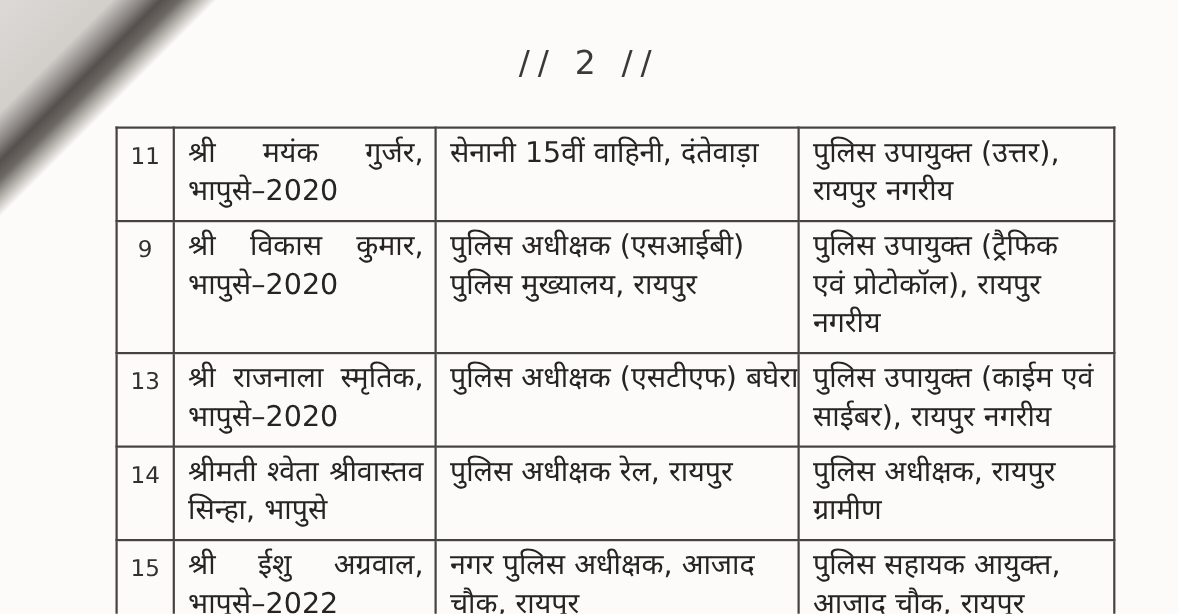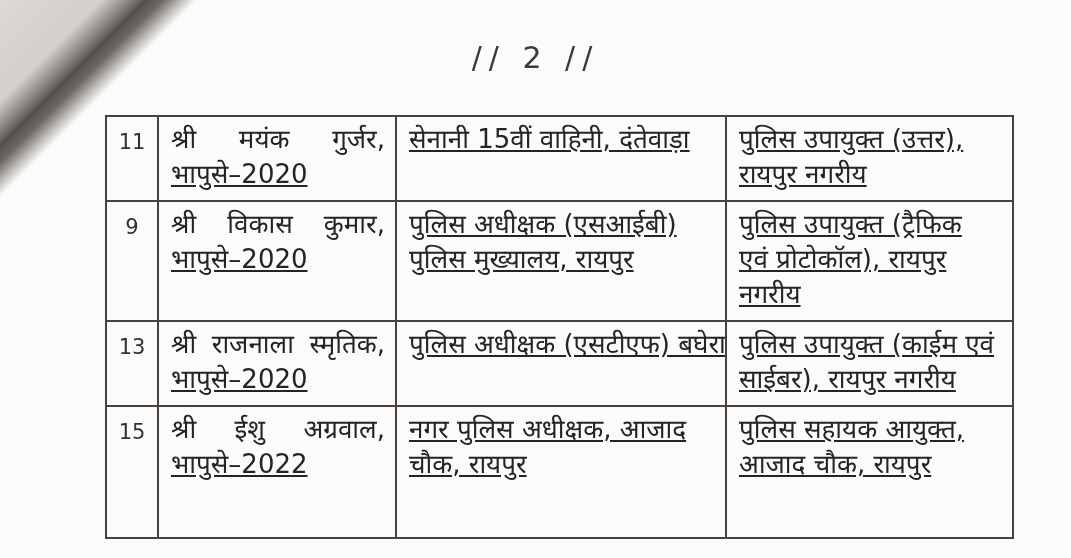--- a/index.html
+++ b/index.html
@@ -72,21 +72,21 @@
   col.c-name { width: 238px; }
   col.c-from { width: 330px; }
   col.c-to   { width: 287px; }
 
   tr.r11 { height: 78px; }
   tr.r12 { height: 102px; }
   tr.r13 { height: 73px; padding-left: 15px; }
   tr.r14 { height: 77px; }
   tr.r15 { height: 132px; }
 
-  .line { white-space: nowrap; text-decoration: underline; }
+  .line { white-space: nowrap; }
   .jline {
     white-space: normal;
     text-align: justify;
     text-align-last: justify;
   }
 </style>
 </head>
 <body>
 
 <div class="corner-artifact"></div>
@@ -142,20 +142,34 @@
       </td>
       <td>
         <div class="line">पुलिस अधीक्षक (एसटीएफ) बघेरा</div>
       </td>
       <td>
         <div class="line">पुलिस उपायुक्त (काईम एवं</div>
         <div class="line">साईबर), रायपुर नगरीय</div>
       </td>
     </tr>
 
+    <tr class="r14">
+      <td class="sn-cell">14</td>
+      <td>
+        <div class="jline">श्रीमती श्वेता श्रीवास्तव</div>
+        <div class="line">सिन्हा, भापुसे</div>
+      </td>
+      <td>
+        <div class="line">पुलिस अधीक्षक रेल, रायपुर</div>
+      </td>
+      <td>
+        <div class="line">पुलिस अधीक्षक, रायपुर</div>
+        <div class="line">ग्रामीण</div>
+      </td>
+    </tr>
 
     <tr class="r15">
       <td class="sn-cell">15</td>
       <td>
         <div class="jline">श्री ईशु अग्रवाल,</div>
         <div class="line">भापुसे–2022</div>
       </td>
       <td>
         <div class="line">नगर पुलिस अधीक्षक, आजाद</div>
         <div class="line">चौक, रायपुर</div>

